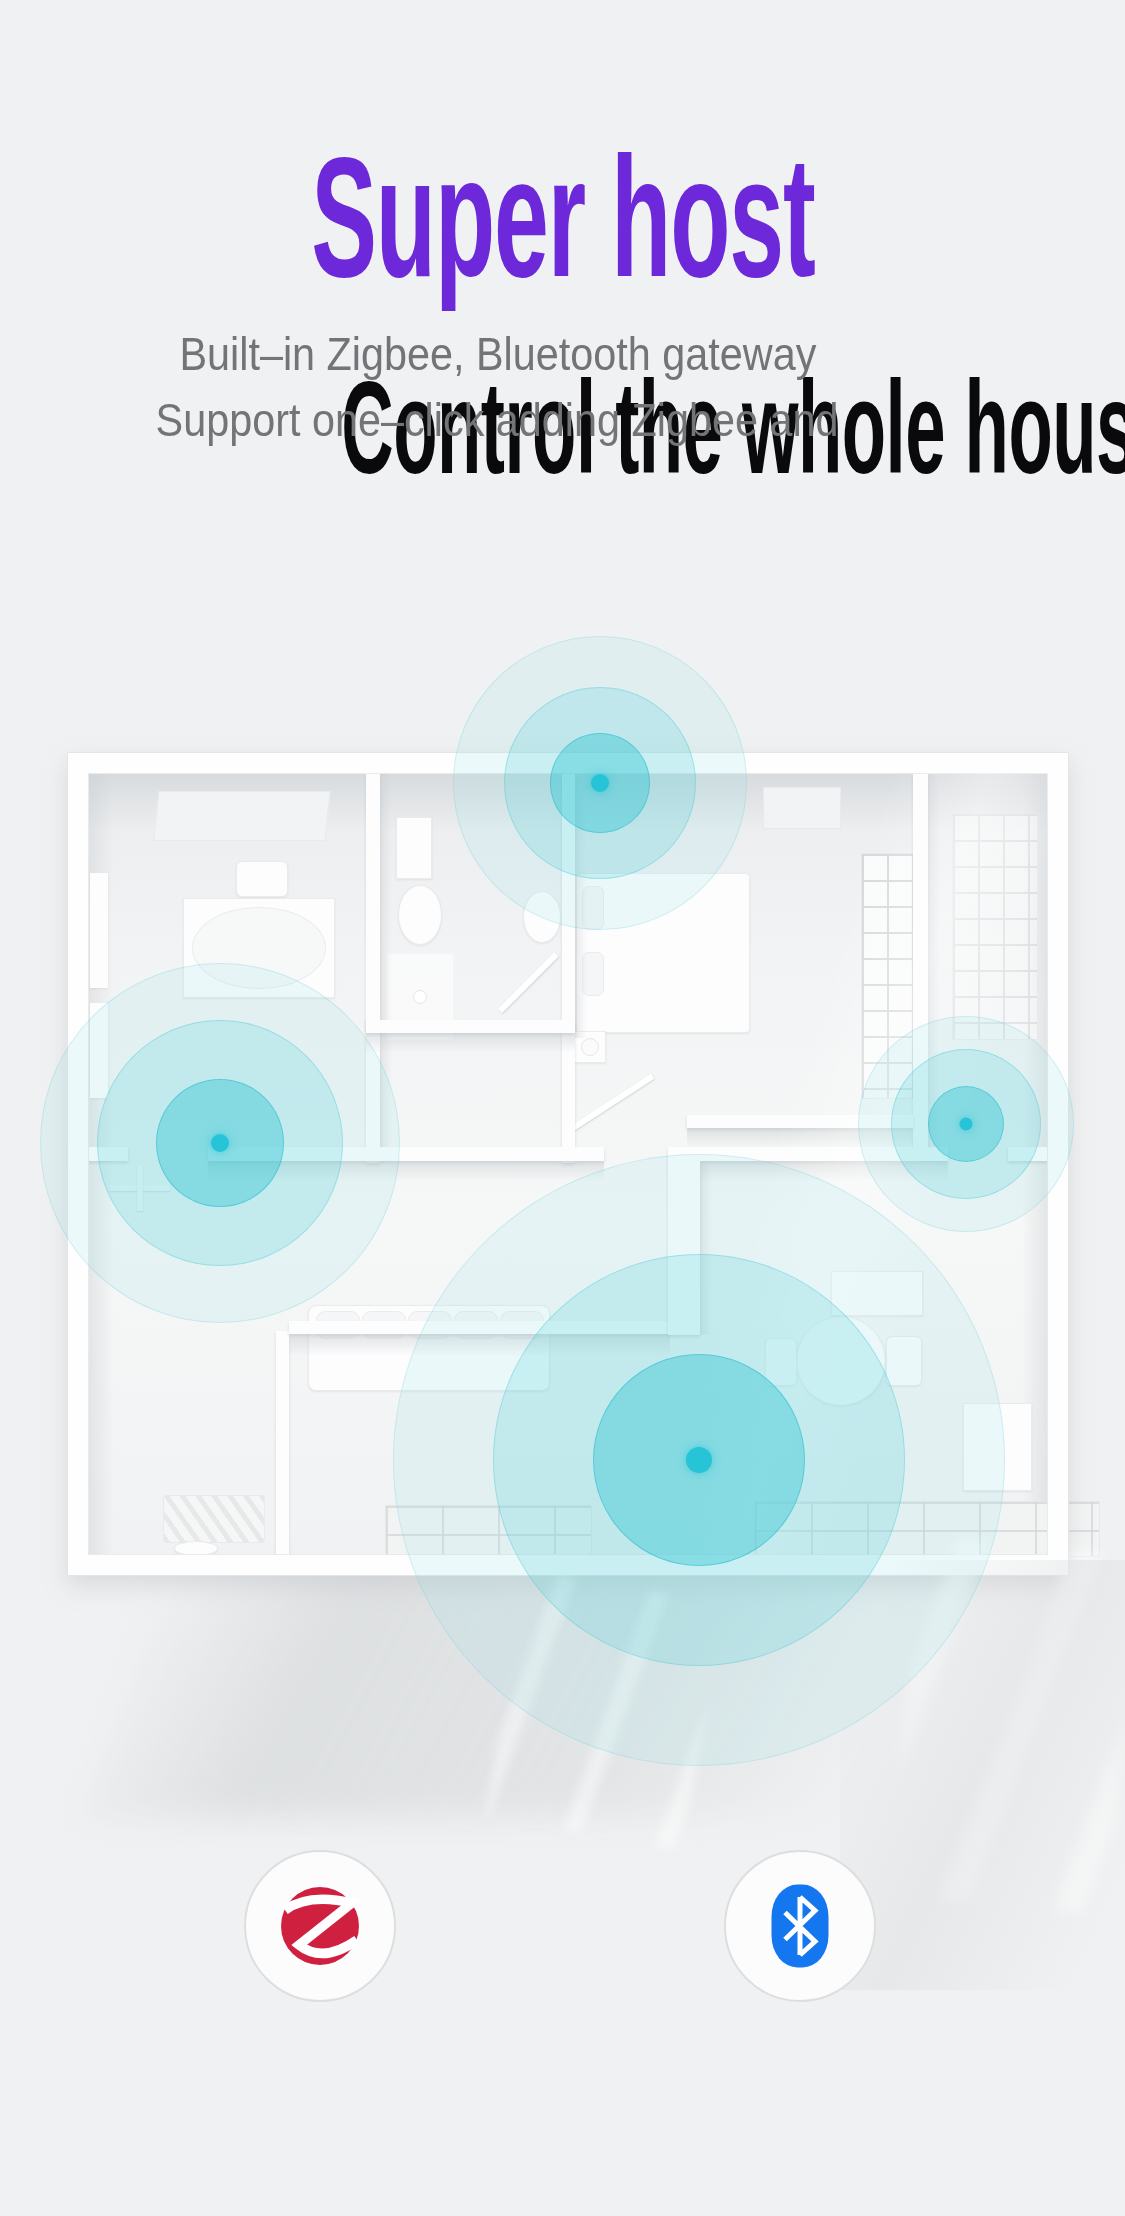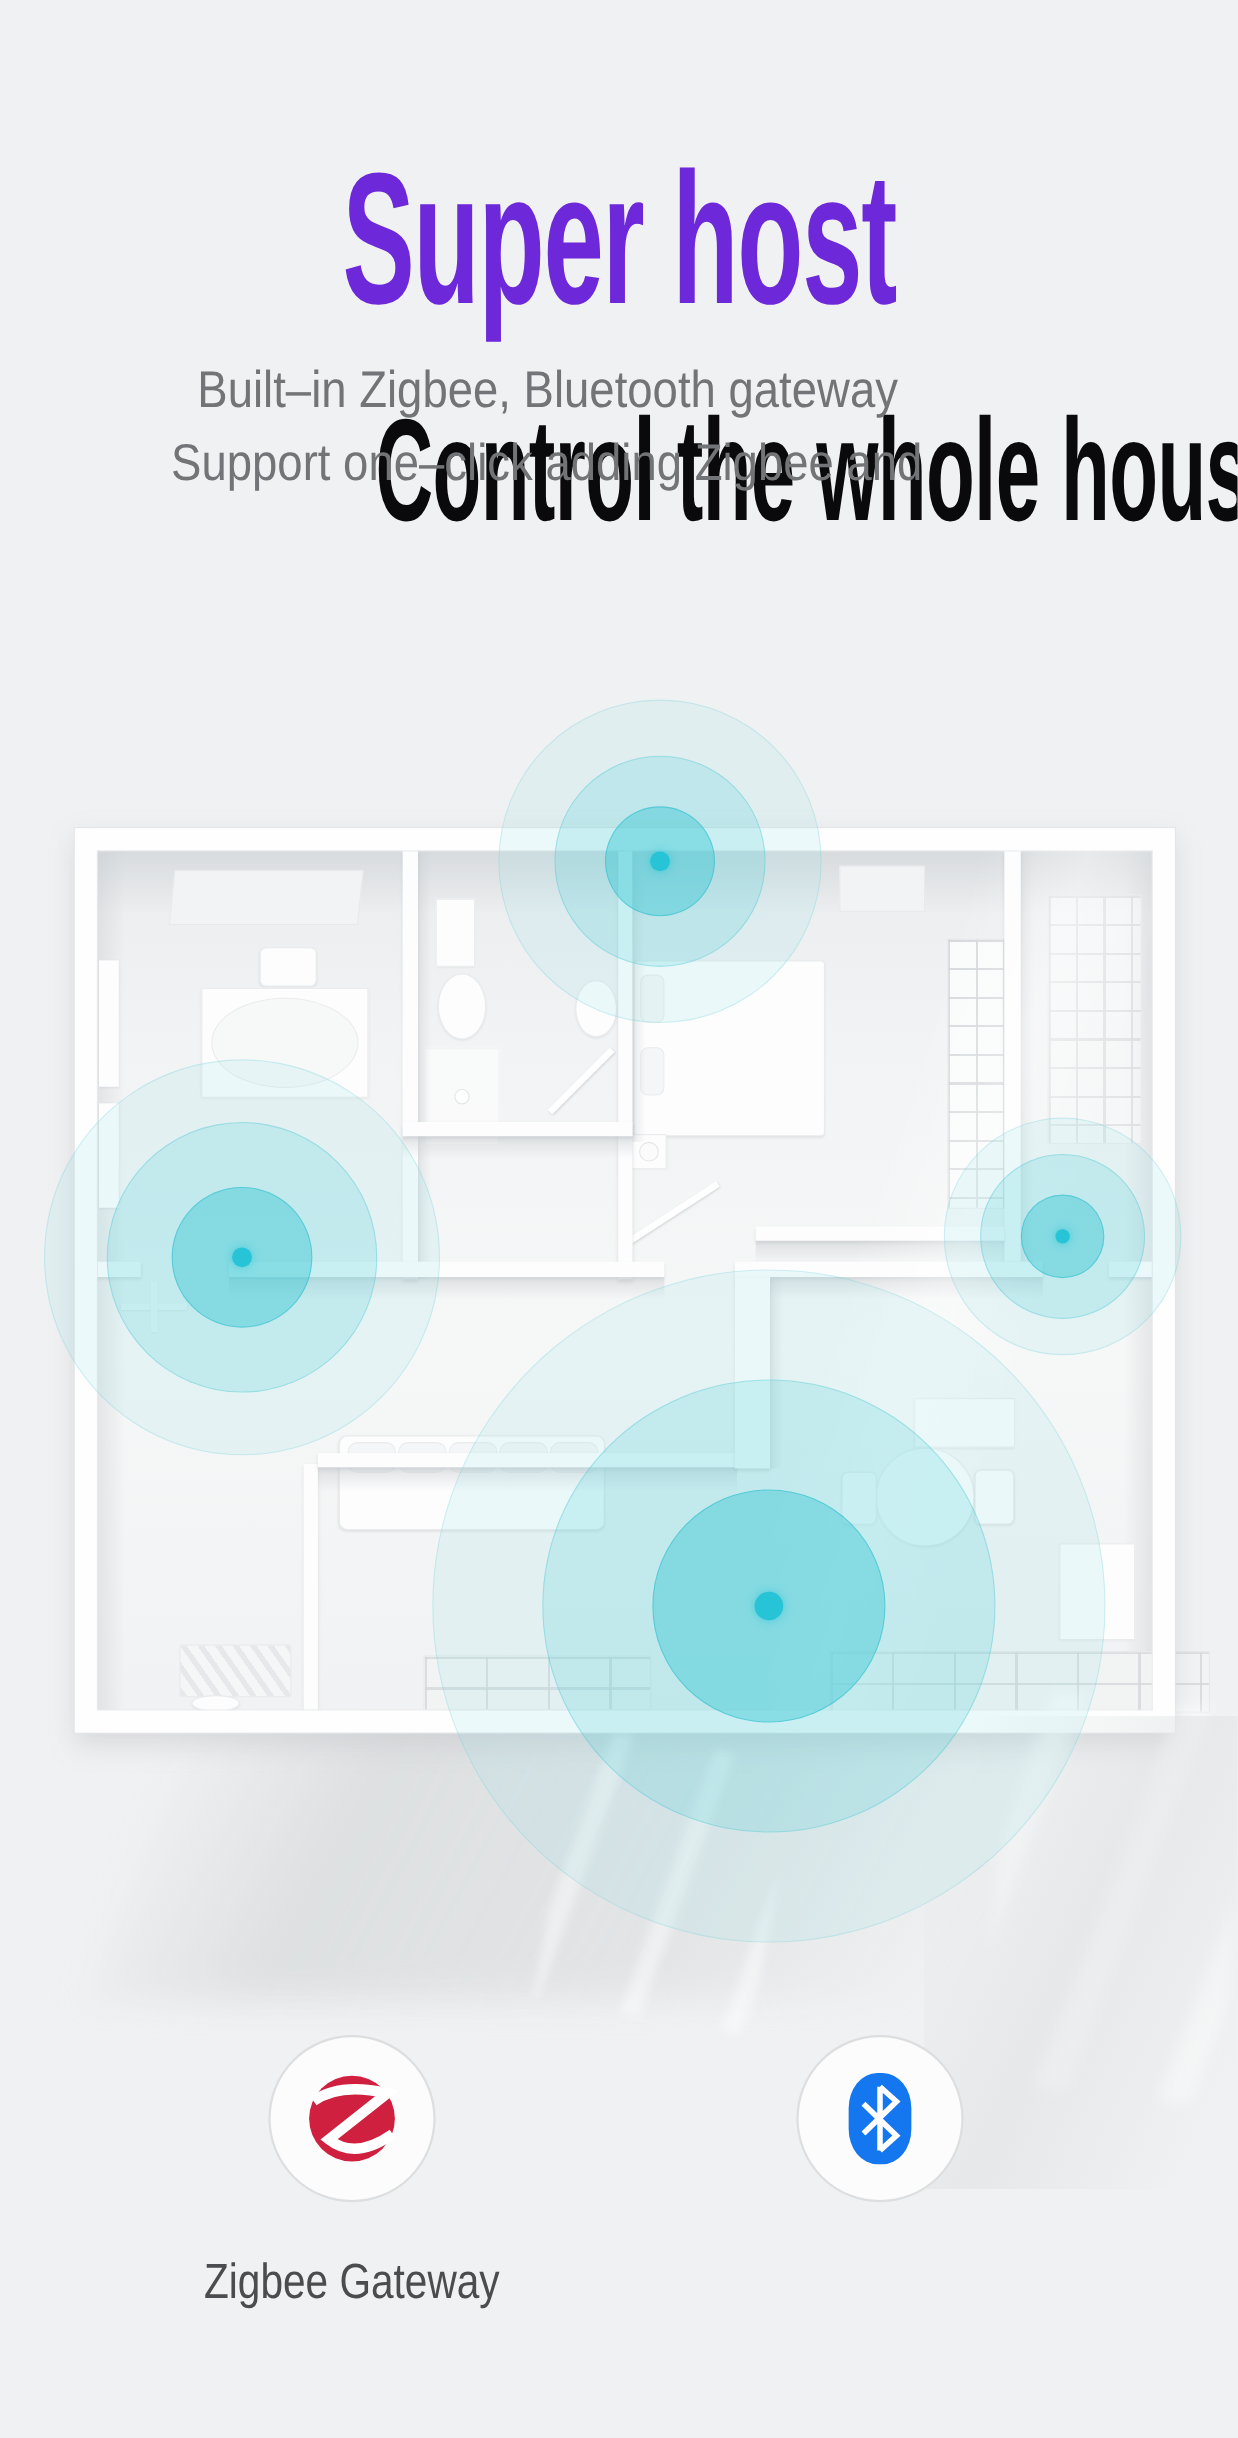--- a/index.html
+++ b/index.html
@@ -190,21 +190,20 @@
   </div>
 </div>
 
 <div class="gateway gw-zigbee">
   <div class="badge">
     <svg viewBox="0 0 86 86" width="86" height="86">
       <circle cx="43" cy="43" r="39" fill="#d0203f"></circle>
       <path d="M8 27 Q32 10 75 20 L22 62 Q46 81 80 57" fill="none" stroke="#ffffff" stroke-width="9.5"></path>
     </svg>
   </div>
-  <div class="glabel"><span class="cond">Zigbee Gateway</span></div>
 </div>
 
 <div class="gateway gw-bluetooth">
   <div class="badge">
     <svg viewBox="0 0 60 86" width="60" height="86">
       <rect x="1.5" y="1.5" width="57" height="83" rx="26" ry="32" fill="#1577f0"></rect>
       <path d="M30 14 V72 M30 14 L45 27.5 L15 56.5 M30 72 L45 58.5 L15 29.5" fill="none" stroke="#ffffff" stroke-width="5" stroke-linejoin="miter" stroke-linecap="butt"></path>
     </svg>
   </div>
 </div>

